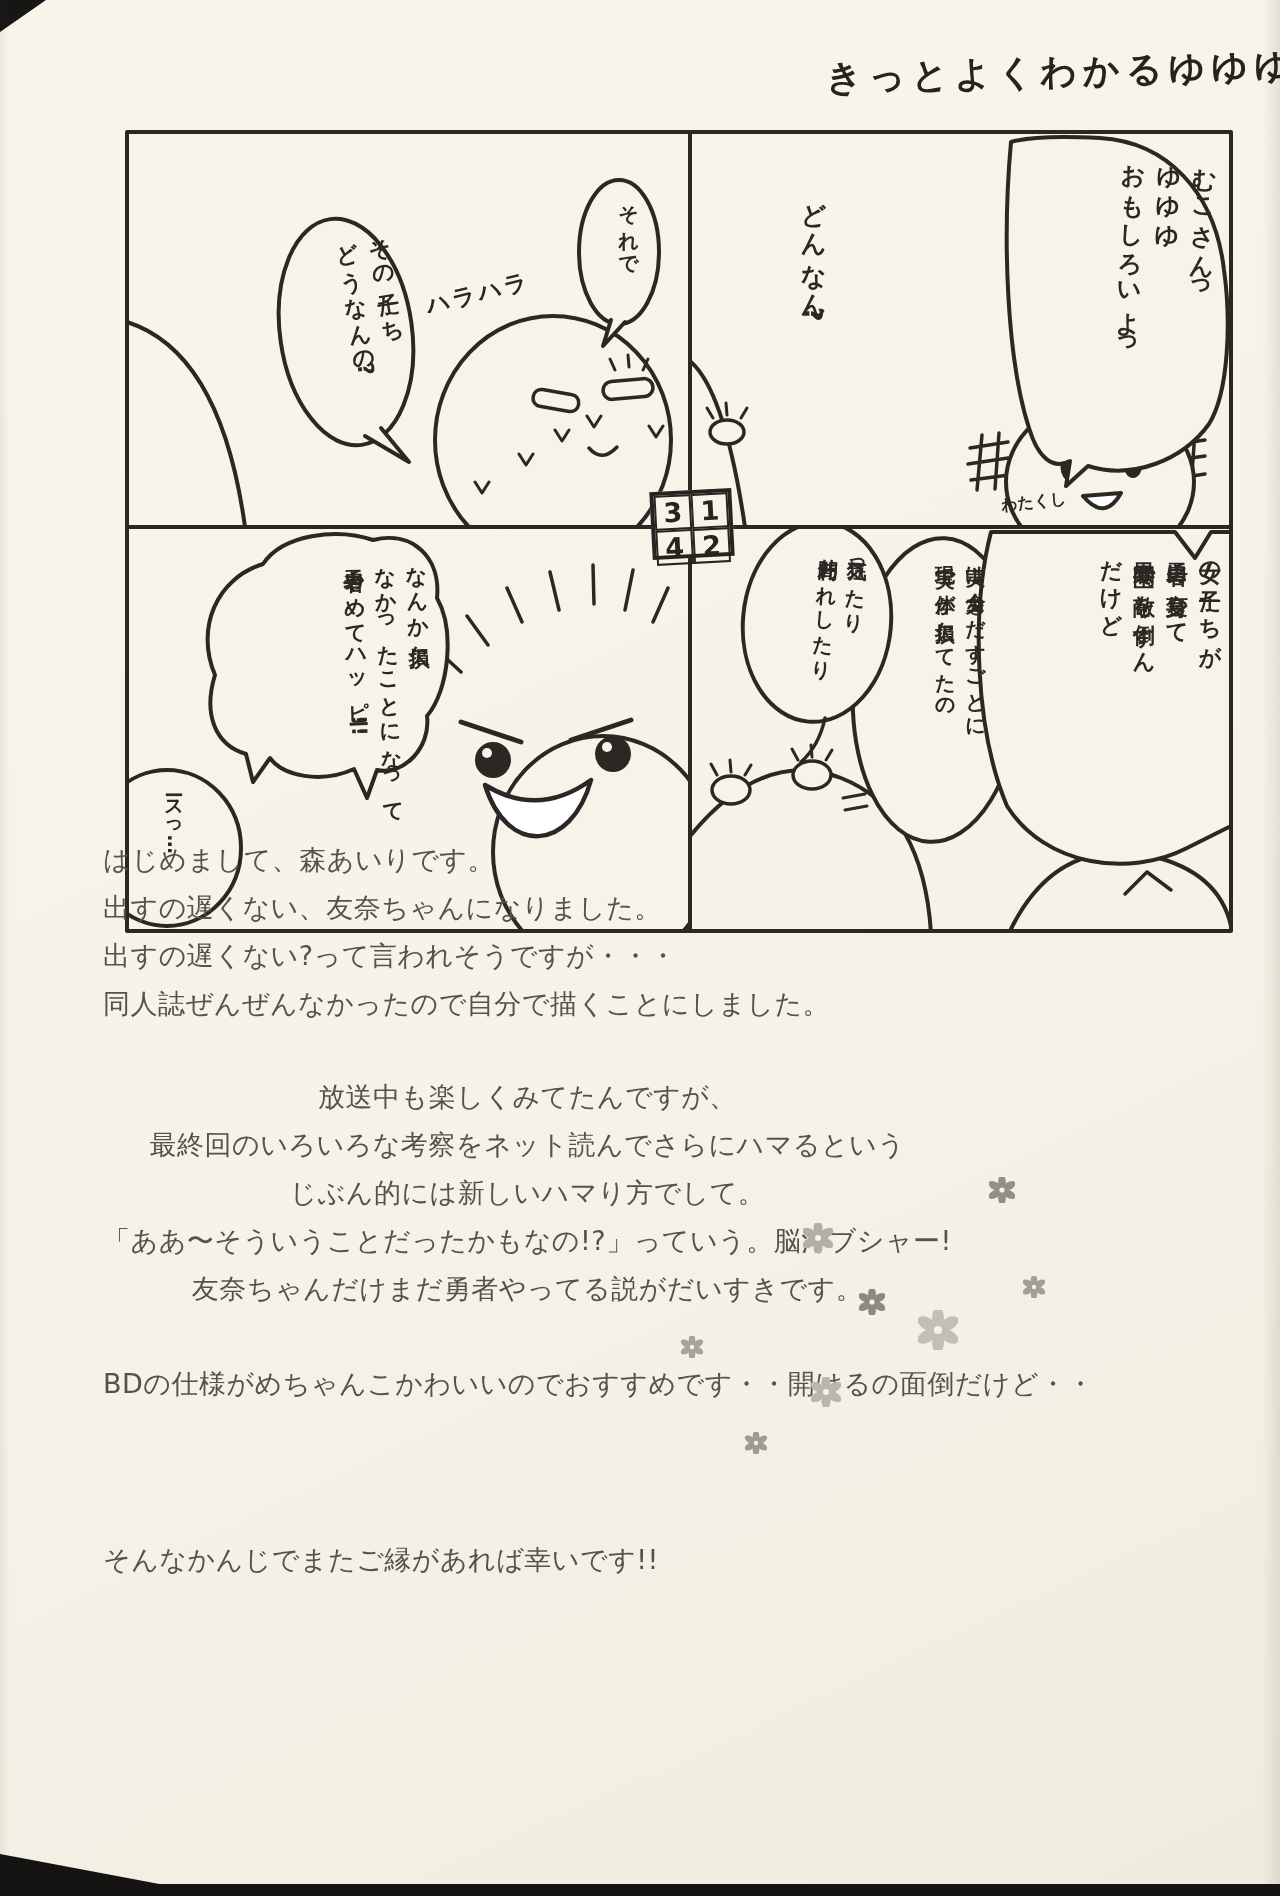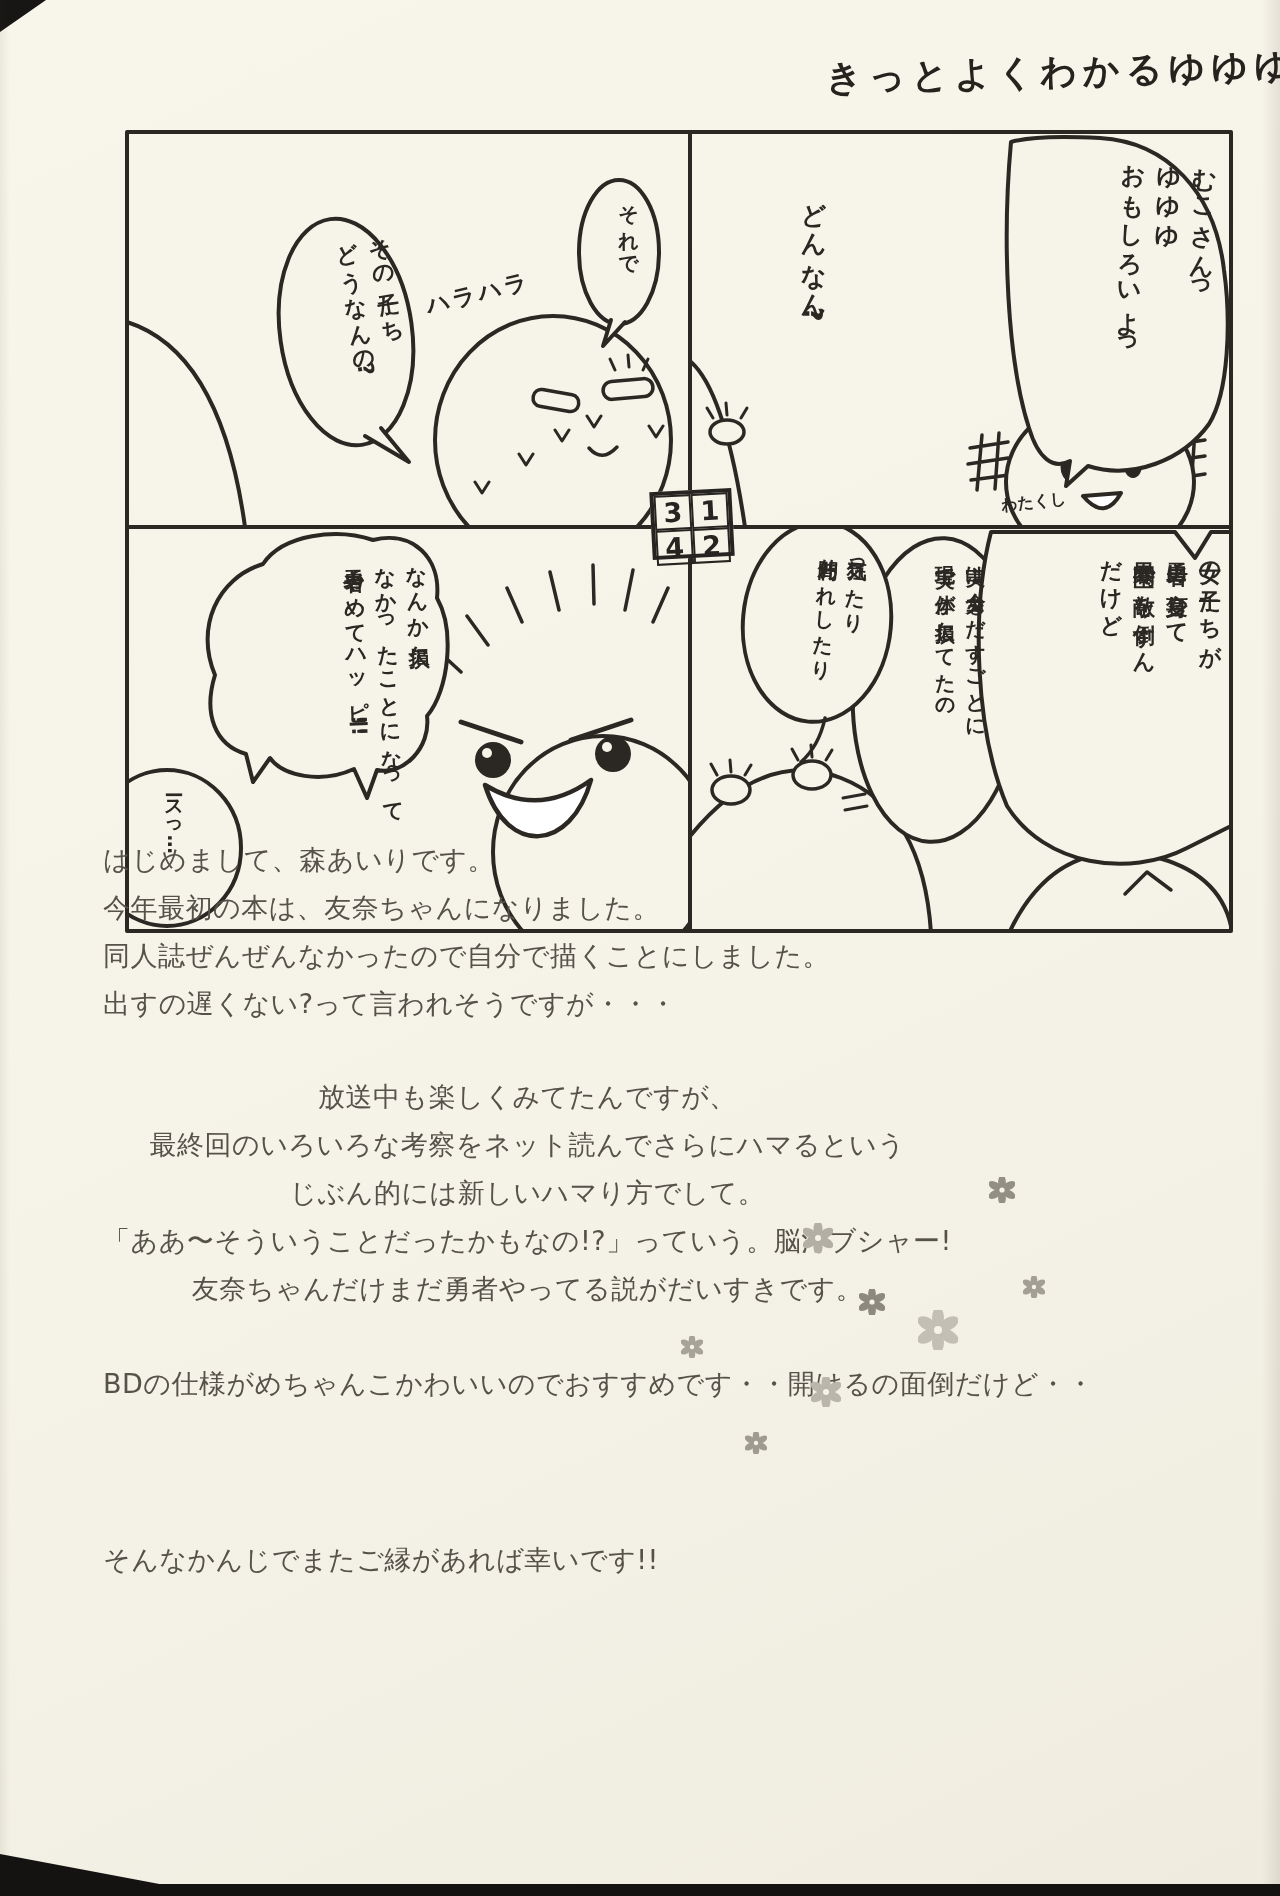--- a/index.html
+++ b/index.html
@@ -208,23 +208,23 @@
       <div>なかったことになって</div>
       <div>勇者やめてハッピー!!</div>
     </div>
     <div class="vtext" style="left:18px;top:655px;width:44px;height:130px;font-size:19px;">
       <div>ースっ…</div>
     </div>
   </div>
 
   <div class="para p1">
     <div>はじめまして、森あいりです。</div>
-    <div>今年最初の本は、友奈ちゃんになりました。</div>
+    <div>出すの遅くない、友奈ちゃんになりました。</div>
+    <div>出すの遅くない?って言われそうですが・・・</div>
     <div>同人誌ぜんぜんなかったので自分で描くことにしました。</div>
-    <div>出すの遅くない?って言われそうですが・・・</div>
   </div>
   <div class="para p2">
     <div>放送中も楽しくみてたんですが、</div>
     <div>最終回のいろいろな考察をネット読んでさらにハマるという</div>
     <div>じぶん的には新しいハマり方でして。</div>
     <div>「ああ〜そういうことだったかもなの!?」っていう。脳汁ブシャー!</div>
     <div>友奈ちゃんだけまだ勇者やってる説がだいすきです。</div>
   </div>
   <div class="para p3">
     <div>BDの仕様がめちゃんこかわいいのでおすすめです・・開けるの面倒だけど・・</div>

